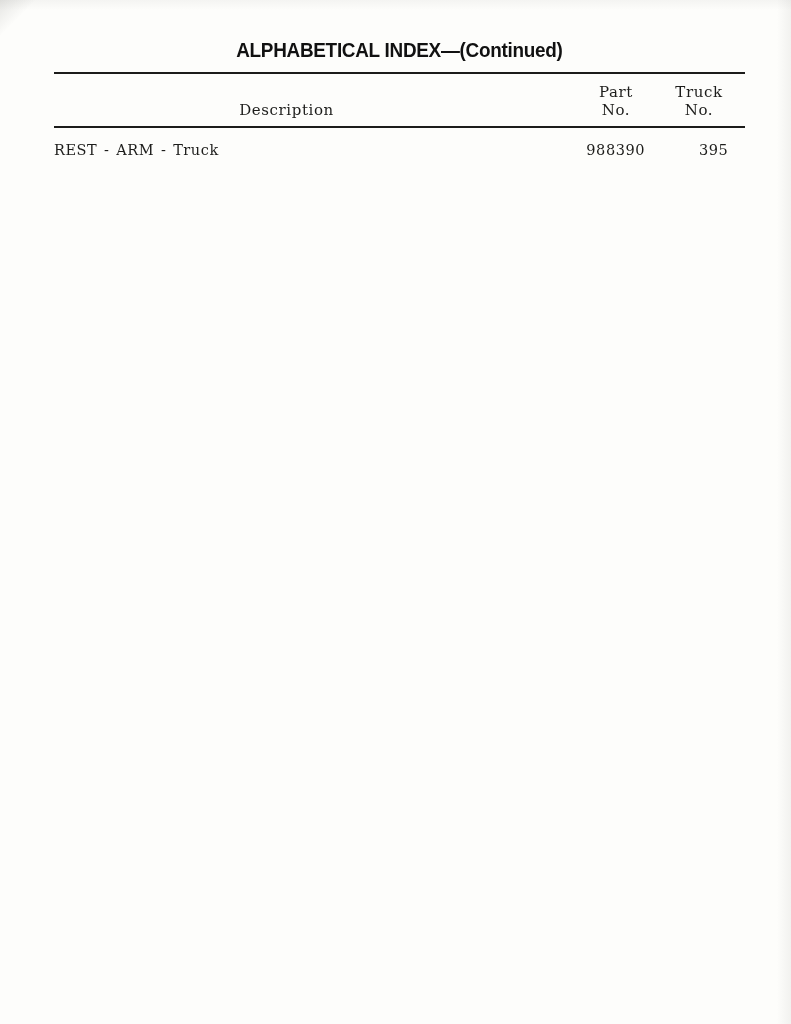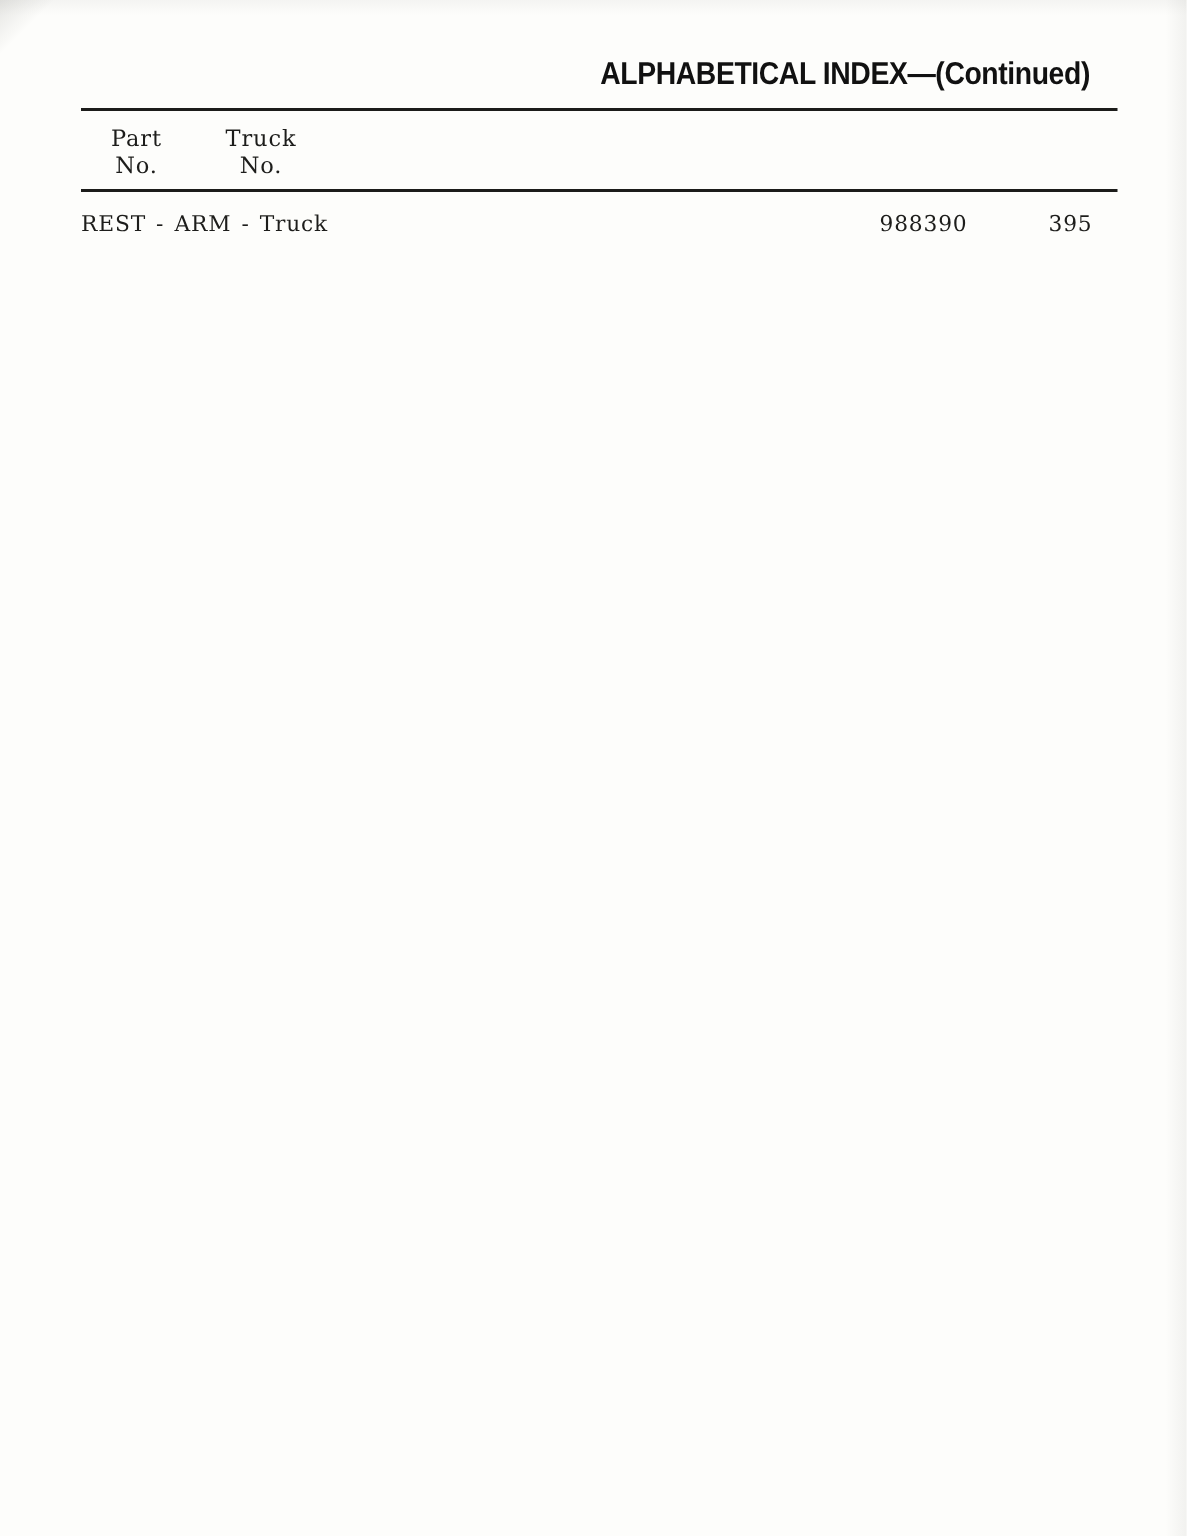--- a/index.html
+++ b/index.html
@@ -17,21 +17,21 @@
       linear-gradient(135deg, rgba(120,120,115,0.18) 0px, rgba(120,120,115,0) 26px),
       linear-gradient(to left, rgba(140,140,135,0.10) 0px, rgba(140,140,135,0) 14px),
       linear-gradient(to bottom, rgba(140,140,135,0.08) 0px, rgba(140,140,135,0) 10px);
   }
   .page {
     width: 791px; height: 1024px;
     padding: 0 46px 0 54px;
   }
   .title {
     margin-top: 38px;
-    text-align: right;
+    text-align: center;
     font-family: "Liberation Sans", "DejaVu Sans", sans-serif;
     font-weight: 700;
     font-size: 21px;
     line-height: 23px;
     color: #111;
     white-space: nowrap;
   }
   .title .squeeze {
     display: inline-block;
     transform: scaleX(0.9);
@@ -87,20 +87,21 @@
 </head>
 <body>
 
 <div class="page">
 
   <h1 class="title"><span class="squeeze">ALPHABETICAL INDEX—(Continued)</span></h1>
 
   <div class="rule rule-top"></div>
 
   <div class="thead">
+    <span class="h-desc">Description</span>
     <span class="h-col h-part">
       <span>Part</span>
       <span>No.</span>
     </span>
     <span class="h-col h-page">
       <span>Truck</span>
       <span>No.</span>
     </span>
   </div>
 

